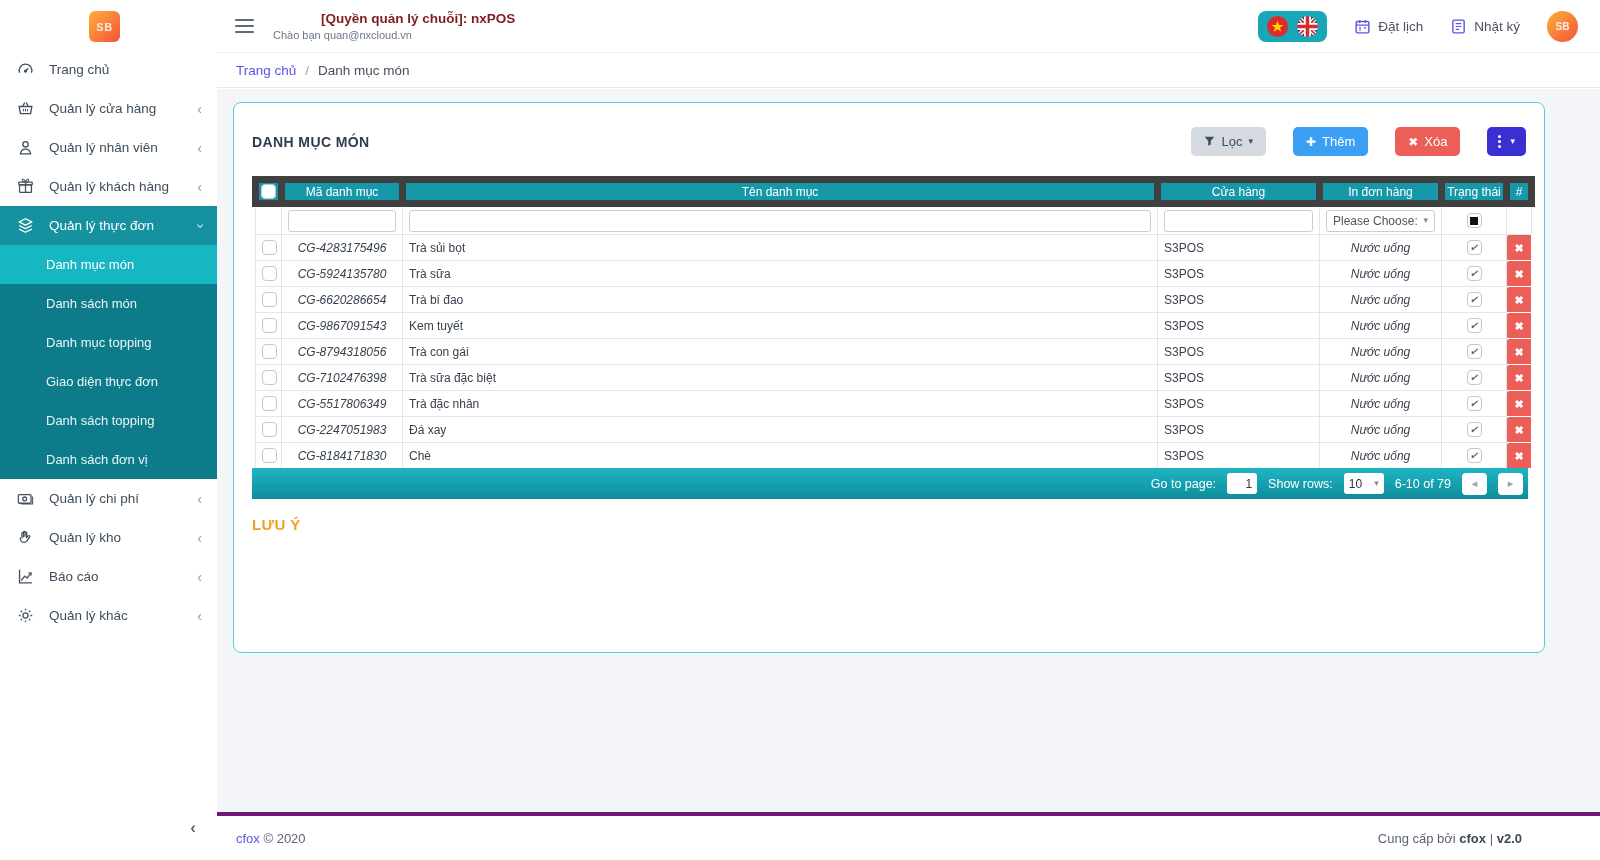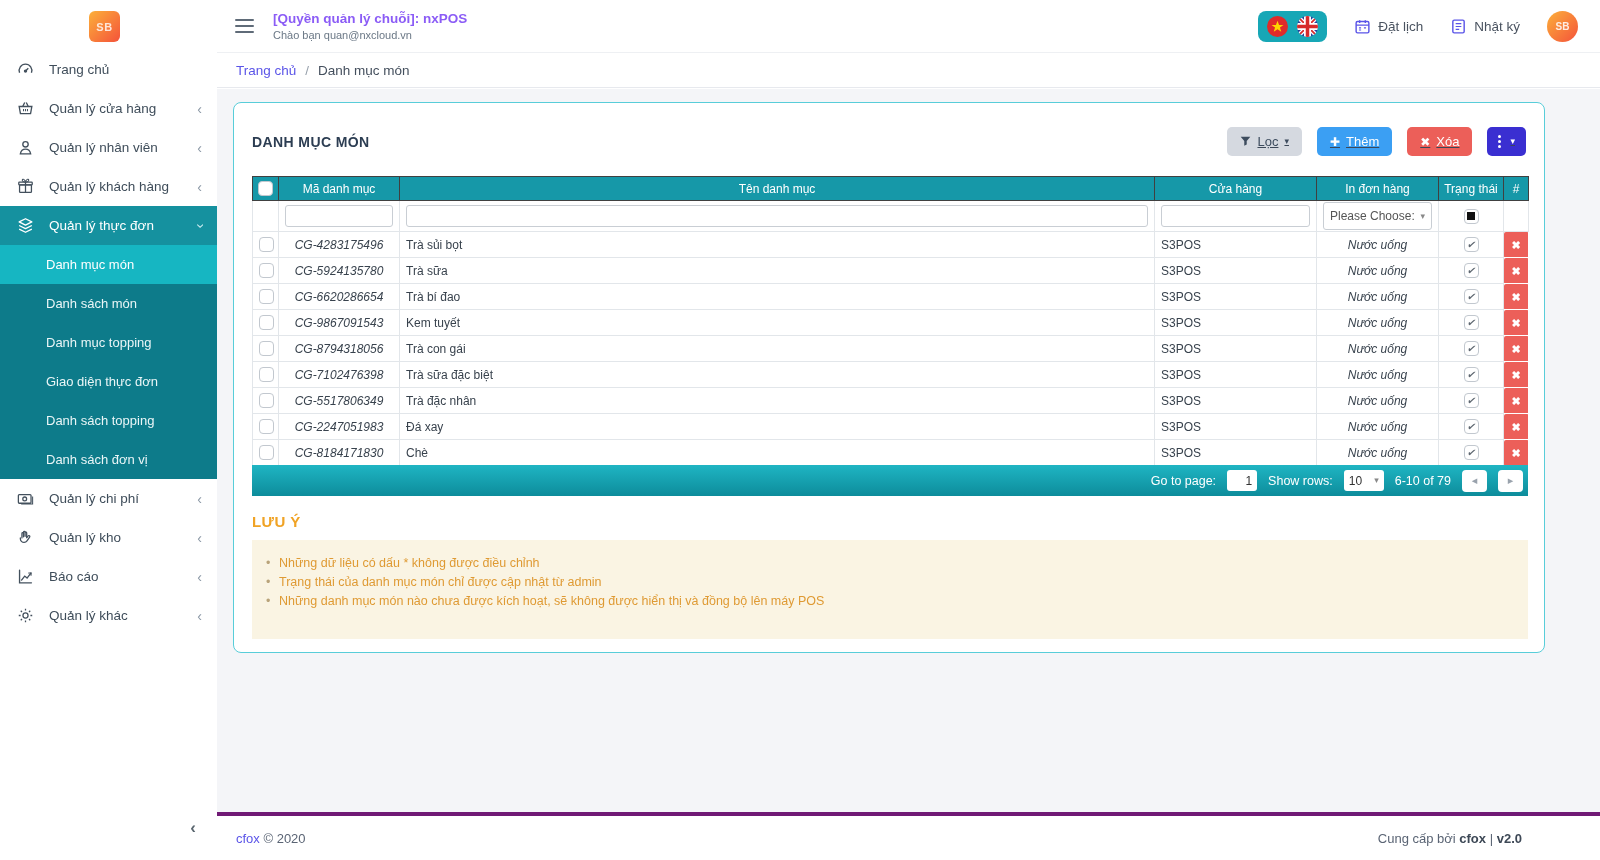--- a/index.html
+++ b/index.html
@@ -34,21 +34,21 @@
   .sub-item.active { background:#16b6c2; color:#fff; }
   .collapse-btn { position:absolute; bottom:24px; right:21px; color:#5b6770; font-size:17px;
                   font-weight:bold; cursor:pointer; line-height:1; }
 
   
   .main { position:absolute; left:217px; top:0; right:0; bottom:0; }
   .topbar { height:52px; background:#fff; display:flex; align-items:center; padding:0 22px 0 18px; }
   .hamb { width:19px; display:flex; flex-direction:column; gap:4px; cursor:pointer; }
   .hamb div { height:2px; background:#5f6b78; border-radius:1px; }
   .tb-text { margin-left:19px; }
-  .tb-title { color:#8b5cf6; font-weight:bold; font-size:13.5px; }
+  .tb-title { color:#7f1d1d; font-weight:bold; font-size:13.5px;margin-left:48px; }
   .tb-greet { color:#6b7886; font-size:11px; margin-top:3px; }
   .tb-right { margin-left:auto; display:flex; align-items:center; gap:27px; }
   .lang-box { background:#17a7b6; border-radius:8px; padding:5px 9px; display:flex; gap:9px; align-items:center; }
   .flag { width:21px; height:21px; border-radius:50%; overflow:hidden; display:block; cursor:pointer; }
   .top-link { display:flex; align-items:center; gap:7px; color:#4a5360; font-size:13.5px; cursor:pointer; }
   .top-link svg { width:17px; height:17px; color:#5a54e8; }
   .avatar { width:31px; height:31px; border-radius:50%;
     background:linear-gradient(135deg,#fcb03a 0%,#f4533a 100%);
     display:flex; align-items:center; justify-content:center;
     color:rgba(255,255,255,.85); font-size:10px; font-weight:bold; cursor:pointer; }
@@ -57,42 +57,42 @@
     display:flex; align-items:center; padding-left:19px; font-size:13.5px; gap:9px; color:#444f5d; }
   .bc-link { color:#5a54e8; cursor:pointer; }
   .bc-sep { color:#98a1ac; }
 
   .content { position:absolute; top:89px; left:0; right:0; bottom:48px; background:#f4f5f8;
              padding:13px 55px 0 16px; }
   .card { background:#fff; border:1px solid #58cdd9; border-radius:8px; height:551px;
           padding:14px 18px 0; }
   .card-head { display:flex; align-items:center; margin:10px 0 20px; }
   .card-title { font-size:14px; font-weight:bold; color:#2c3d52; letter-spacing:.4px; }
-  .btns { margin-left:auto; display:flex; gap:15px;text-decoration:underline; }
+  .btns { margin-left:auto; display:flex; gap:27px; }
   .btn { height:29px; border:none; border-radius:5px; font-size:13px; display:flex; align-items:center;
          padding:0 13px; color:#fff; gap:6px; cursor:pointer; font-family:inherit; }
   .btn .bi { font-size:12px; }
   .btn-filter { background:#d5d9e0; color:#3d4c5e; }
   .btn-add { background:#3b9ff3; }
   .btn-del { background:#ec5f59; }
   .btn-more { background:#3a2fd1; padding:0 11px; gap:9px; }
   .caret { font-size:9px; line-height:1; }
   .dots { display:flex; flex-direction:column; gap:2px; }
   .dots i { width:3px; height:3px; border-radius:50%; background:#fff; }
 
   
   table { border-collapse:collapse; width:1276px; table-layout:fixed; font-size:12px; }
-  th { background:#1698a8; color:#fff; font-weight:normal; height:24px; border:1px solid #404040; }
+  th { background:#1698a8; color:#fff; font-weight:normal; height:24px; border:7px solid #404040; }
   td { border:1px solid #e2e6ea; height:26px; color:#38424d; padding:0 6px; overflow:hidden; white-space:nowrap; }
   .frow td { height:31px; }
   .c { text-align:center;font-style:italic; }
   .l { text-align:left; }
   .fin { width:100%; height:22px; border:1px solid #c9ced4; border-radius:3px; padding:0 5px;
          font-size:12px; font-family:inherit; color:#333; }
-  .fsel { height:28px; border:1px solid #c9ced4; border-radius:3px; background:#fff; display:flex;
+  .fsel { height:22px; border:1px solid #c9ced4; border-radius:3px; background:#fff; display:flex;
           align-items:center; justify-content:space-between; padding:0 6px; color:#555; cursor:pointer; }
   .fsel .caret { color:#888; }
   .cbx { display:inline-flex; width:15px; height:15px; border:1px solid #c2c8cf; border-radius:4px;
          background:#fff; align-items:center; justify-content:center; font-size:10px; color:#5f6871;
          vertical-align:middle; cursor:pointer; }
   .cbx.ind::after { content:""; width:8px; height:8px; background:#111; }
   .cbx.chk::after { content:"\2714"; color:#5f6871; }
   .delcell { background:#ec5f59; padding:0; text-align:center; border-color:#fff; border-radius:2px; cursor:pointer; }
   .delcell span { color:#fff; font-size:11px; font-weight:bold; }
 
@@ -456,27 +456,20 @@
         <div class="pg-select">
           <span>10</span>
           <span class="caret">▾</span>
         </div>
         <span>6-10 of 79</span>
         <button class="pg-btn">◂</button>
         <button class="pg-btn">▸</button>
       </div>
 
       <div class="notes-title">LƯU Ý</div>
-      <div class="notes-box">
-        <ul id="notes-list">
-            <li>Những dữ liệu có dấu * không được điều chỉnh</li>
-            <li>Trạng thái của danh mục món chỉ được cập nhật từ admin</li>
-            <li>Những danh mục món nào chưa được kích hoạt, sẽ không được hiển thị và đồng bộ lên máy POS</li>
-          </ul>
-      </div>
 
     </div>
   </div>
 
   <div class="footer">
     <span>
       <span class="f-link">cfox</span>
       <span>© 2020</span>
     </span>
     <span class="f-right">

